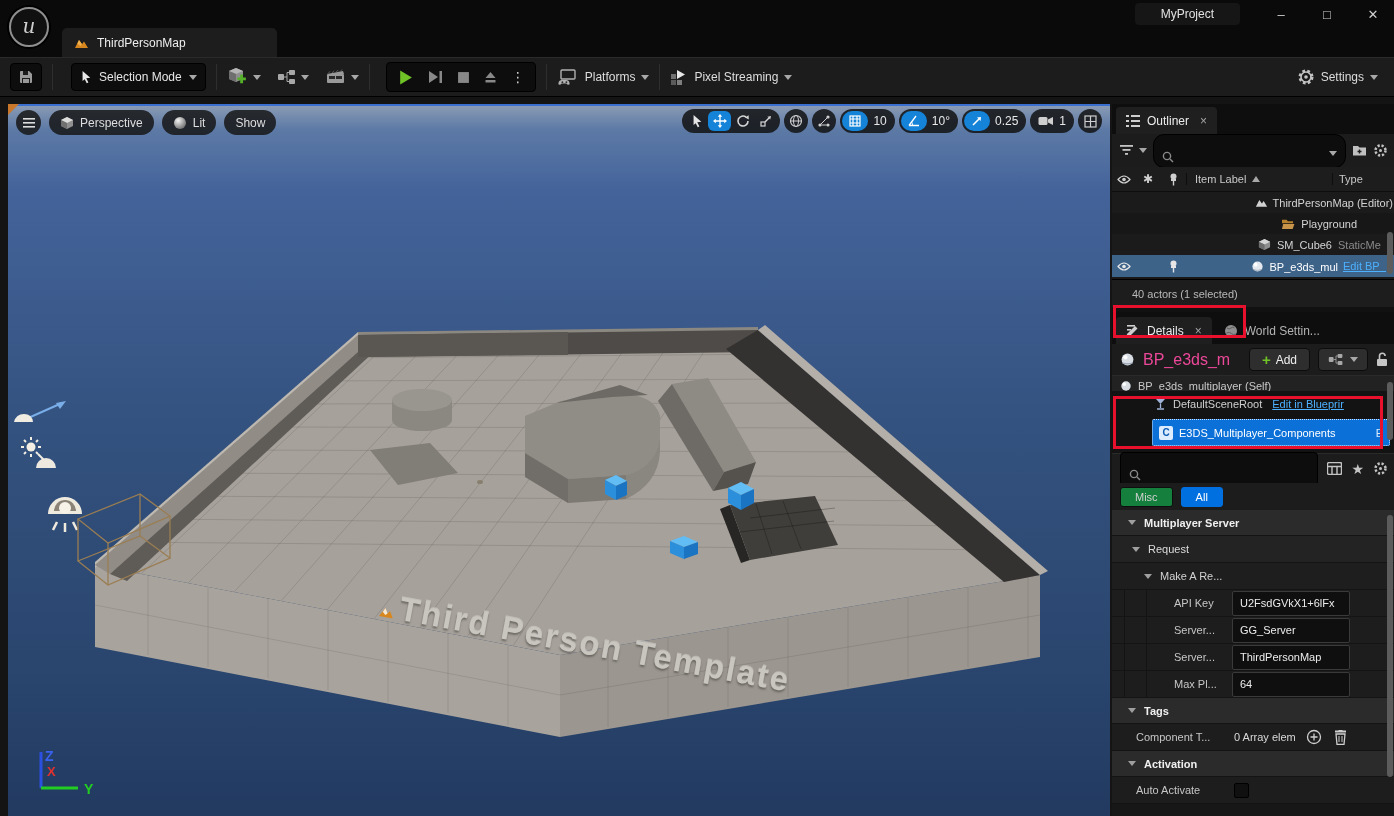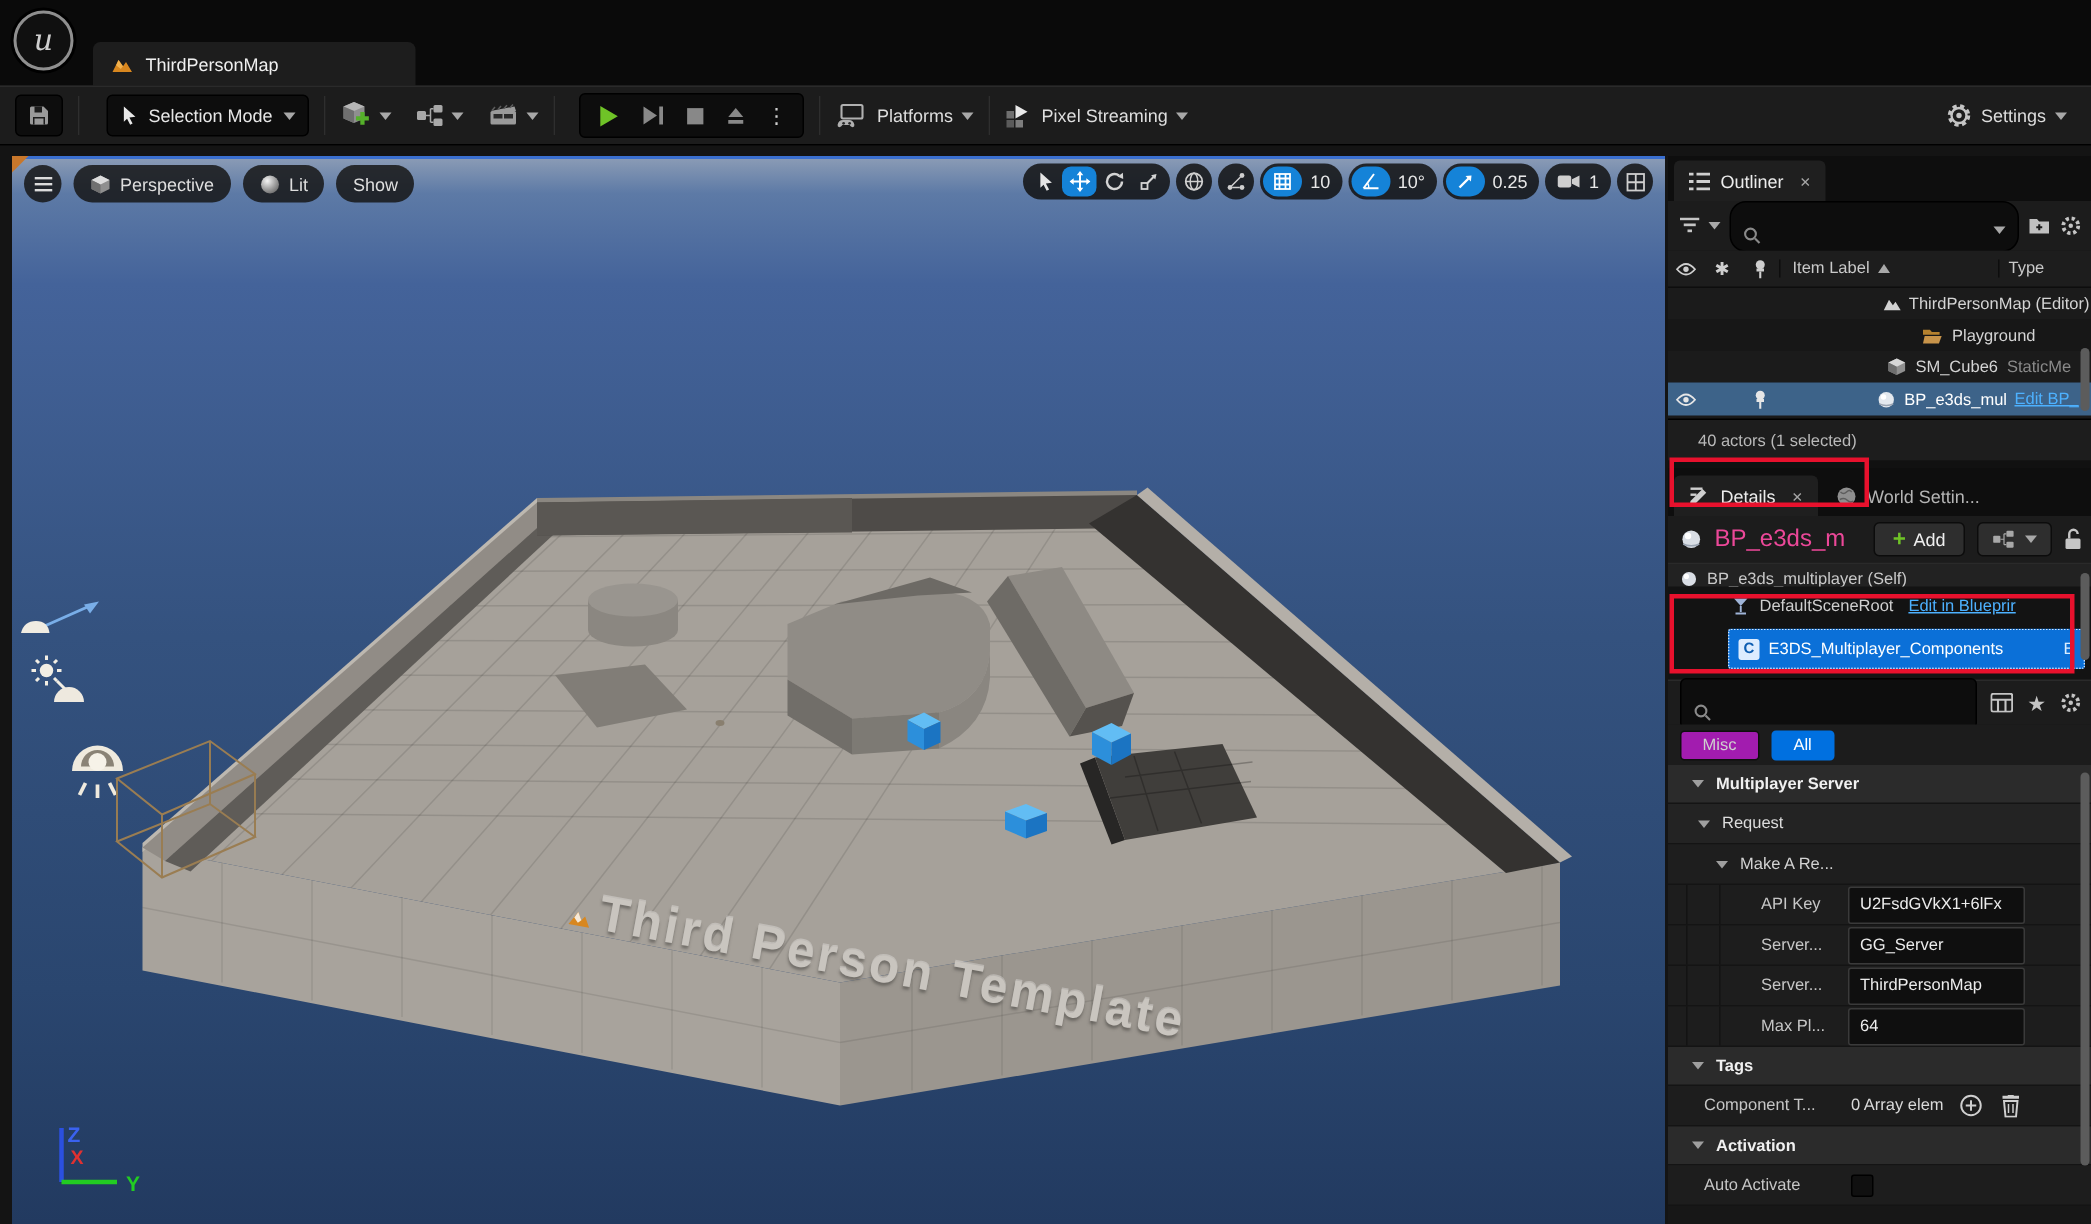--- a/index.html
+++ b/index.html
@@ -85,21 +85,21 @@
 
   .dheader { display:flex; align-items:center; gap:8px; padding:0 8px; background:#1c1c1c; }
   .addbtn { background:#2e2e2e; border:1px solid #0c0c0c; border-radius:4px; height:23px; display:flex; align-items:center; gap:5px; padding:0 12px; color:#efefef; font-size:12px; }
   .plusg { color:#6fc327; font-size:15px; font-weight:bold; }
   .bpbtn { background:#2e2e2e; border:1px solid #0c0c0c; border-radius:4px; height:23px; display:flex; align-items:center; gap:6px; padding:0 9px; }
   .comptree { background:#131313; border-top:1px solid #2a2a2a; border-bottom:1px solid #2a2a2a; overflow:hidden; }
   .crow { display:flex; align-items:center; gap:6px; color:#cfcfcf; }
   .crow.blue { background:#0b70d8; border:1px dotted #cfe4ff; color:#fff; margin:2px 6px 0 40px; height:27px; border-radius:2px; padding:0 6px; font-size:11px; }
   .cicon { width:14px; height:14px; background:#ddecff; border-radius:2px; color:#0d5db2; font-weight:bold; font-size:10px; display:flex; align-items:center; justify-content:center; flex:none; }
   .filterrow { display:flex; align-items:center; gap:8px; padding-left:8px; background:#1c1c1c; }
-  .fbtn { height:20px; border-radius:3px; padding:0 14px; display:flex; align-items:center; font-size:11px; background:#a21caf; color:#cfcfcf; border:1px solid #0e0e0e; }
+  .fbtn { height:20px; border-radius:3px; padding:0 14px; display:flex; align-items:center; font-size:11px; background:#15803d; color:#cfcfcf; border:1px solid #0e0e0e; }
   .fbtn.blue { background:#0070e0; color:#fff; border-color:#0070e0; }
 
   .dbody { top:406px; bottom:0; background:#171717; }
   .sect { height:26px; display:flex; align-items:center; gap:8px; background:#2b2b2b; border-bottom:1px solid #141414; padding-left:16px; font-weight:bold; color:#f0f0f0; }
   .cat { height:27px; display:flex; align-items:center; gap:8px; background:#232323; border-bottom:1px solid #141414; padding-left:20px; color:#dcdcdc; }
   .subcat { height:27px; display:flex; align-items:center; gap:8px; background:#1e1e1e; border-bottom:1px solid #141414; padding-left:32px; color:#d2d2d2; }
   .proprow { height:27px; display:flex; align-items:center; background:#1d1d1d; border-bottom:1px solid #141414; padding-left:62px; position:relative; }
   .proprow::before { content:""; position:absolute; left:12px; top:0; bottom:0; width:1px; background:#131313; }
   .proprow::after  { content:""; position:absolute; left:34px; top:0; bottom:0; width:1px; background:#131313; }
   .plabel { width:58px; color:#c6c6c6; white-space:nowrap; overflow:hidden; }
@@ -114,20 +114,28 @@
   .tri-down { width:0; height:0; border-left:4px solid transparent; border-right:4px solid transparent; border-top:5px solid #9f9f9f; }
   svg { display:block; }
 </style>
 </head>
 <body>
 
 <div class="titlebar">
   <div class="ue-logo">
       <span>u</span>
     </div>
+  <div class="tb-right">
+    <div class="project-pill">MyProject</div>
+    <div style="display:flex; gap:32px; align-items:center;">
+      <span class="winbtn">–</span>
+      <span class="winbtn">□</span>
+      <span class="winbtn">✕</span>
+    </div>
+  </div>
 </div>
 
 <div class="tabrow">
   <div class="leveltab">
     <svg width="15" height="12" viewBox="0 0 15 12">
       <path d="M1 11 L5 3 L8 7.2 L10 4.4 L14 11 Z" fill="#d8871f"></path>
       <path d="M5 3 L8 7.2 L6.5 9 L3.4 6.5 Z" fill="#f2b14d"></path>
     </svg>
     <span>ThirdPersonMap</span>
   </div>

